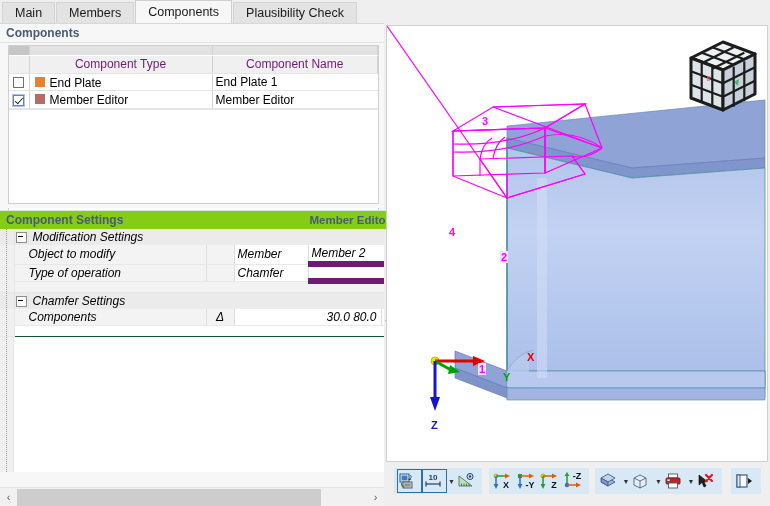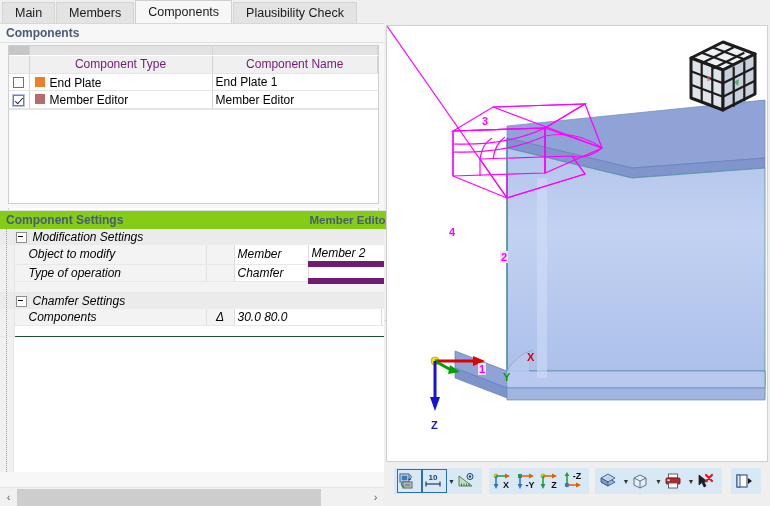--- a/index.html
+++ b/index.html
@@ -245,21 +245,21 @@
     border-bottom: 6px solid #701a75;
     padding-left: 3px;
   }
   tr.item-row td.unit {
     background: #ffffff;
     border-left: 1px solid #dcdcdc;
     border-bottom: 1px solid #e8e8e8;
     padding-left: 4px;
     width: 44px;
   }
-  .valnum { display: block; padding-right: 4px; }
+  .valnum { display: block; text-align: right; padding-right: 4px; }
   .dotted-field {
     display: block;
     border: 1px dotted #555;
     height: 15px;
     line-height: 14px;
     padding-left: 3px;
     margin-right: 1px;
     background: #fff;
     box-sizing: border-box;
   }

